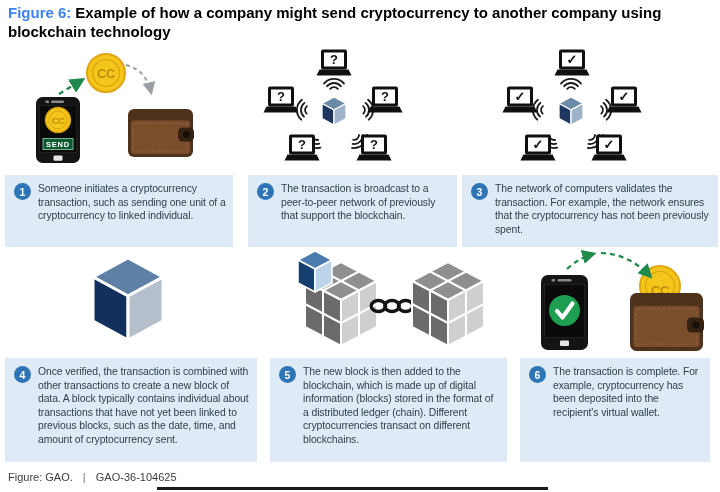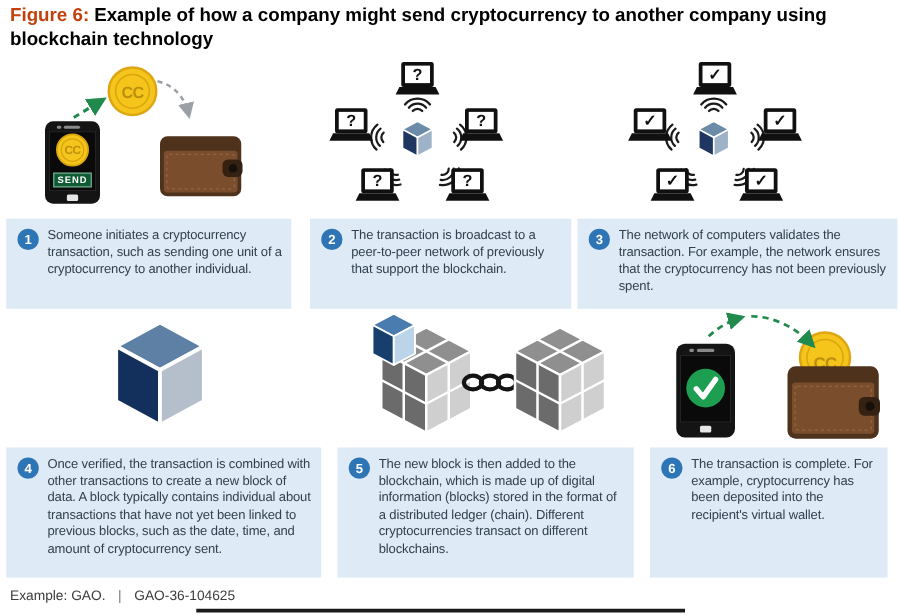--- a/index.html
+++ b/index.html
@@ -1,20 +1,20 @@
 <!DOCTYPE html>
 <html><head>
 <meta charset="utf-8">
 <style>
   html,body{margin:0;padding:0;background:#fff;}
   .page{position:relative;width:720px;height:492px;background:#fff;overflow:hidden;
         font-family:"Liberation Sans",sans-serif;}
   .title{position:absolute;left:8px;top:3px;width:655px;font-size:15px;font-weight:bold;
          color:#000;line-height:1.28;}
-  .fig-label{color:#c2410c;margin-right:4px;}
+  .fig-label{color:#3b82f6;margin-right:4px;}
   .stepbox{position:absolute;background:#DEEAF6;display:flex;gap:7px;
            padding:7px 6px 6px 9px;box-sizing:border-box;}
   .stepnum{width:17px;height:17px;border-radius:50%;background:#2E75B6;color:#fff;
            font-size:10.5px;font-weight:bold;display:flex;align-items:center;
            justify-content:center;flex-shrink:0;margin-top:1px;}
   .steptext{margin:0;font-size:10.4px;line-height:1.3;color:#32404E;letter-spacing:-0.1px;}
   .panel-svg{position:absolute;}
   svg text{font-family:"Liberation Sans",sans-serif;}
   .lap-sym{font-size:13px;font-weight:bold;fill:#101010;text-anchor:middle;}
   .coin-txt{font-weight:bold;fill:#BC8F0E;text-anchor:middle;letter-spacing:-0.5px;}
@@ -286,21 +286,21 @@
     </g>
 
     <g>
       <path d="M 55 19 Q 67 8 81 4" stroke="#1F8A4C" stroke-width="2.2" fill="none" stroke-dasharray="5 4" marker-end="url(#ah-green)"></path>
       <path d="M 89 3 Q 116 3.5 138 26" stroke="#1F8A4C" stroke-width="2.2" fill="none" stroke-dasharray="5 4" marker-end="url(#ah-green)"></path>
     </g>
   </svg>
 
   <div class="stepbox" style="left:5px;top:175px;width:228px;min-height:72px">
     <span class="stepnum">1</span>
-    <p class="steptext">Someone initiates a cryptocurrency transaction, such as sending one unit of a cryptocurrency to another individual.</p>
+    <p class="steptext">Someone initiates a cryptocurrency transaction, such as sending one unit of a cryptocurrency to linked individual.</p>
   </div>
   <div class="stepbox" style="left:248px;top:175px;width:209px;min-height:72px">
     <span class="stepnum">2</span>
     <p class="steptext">The transaction is broadcast to a peer-to-peer network of previously that support the blockchain.</p>
   </div>
   <div class="stepbox" style="left:462px;top:175px;width:256px;min-height:72px">
     <span class="stepnum">3</span>
     <p class="steptext">The network of computers validates the transaction. For example, the network ensures that the cryptocurrency has not been previously spent.</p>
   </div>
   <div class="stepbox" style="left:5px;top:358px;width:252px;min-height:104px">
@@ -310,19 +310,19 @@
   <div class="stepbox" style="left:270px;top:358px;width:237px;min-height:104px">
     <span class="stepnum">5</span>
     <p class="steptext">The new block is then added to the blockchain, which is made up of digital information (blocks) stored in the format of a distributed ledger (chain). Different cryptocurrencies transact on different blockchains.</p>
   </div>
   <div class="stepbox" style="left:520px;top:358px;width:190px;min-height:104px">
     <span class="stepnum">6</span>
     <p class="steptext">The transaction is complete. For example, cryptocurrency has been deposited into the recipient's virtual wallet.</p>
   </div>
 
   <div class="footer">
-    <span>Example: GAO.</span>
+    <span>Figure: GAO.</span>
     <span class="sep">|</span>
     <span>GAO-36-104625</span>
   </div>
 
   <div class="bottom-bar"></div>
 </div>
 
 </body></html>

